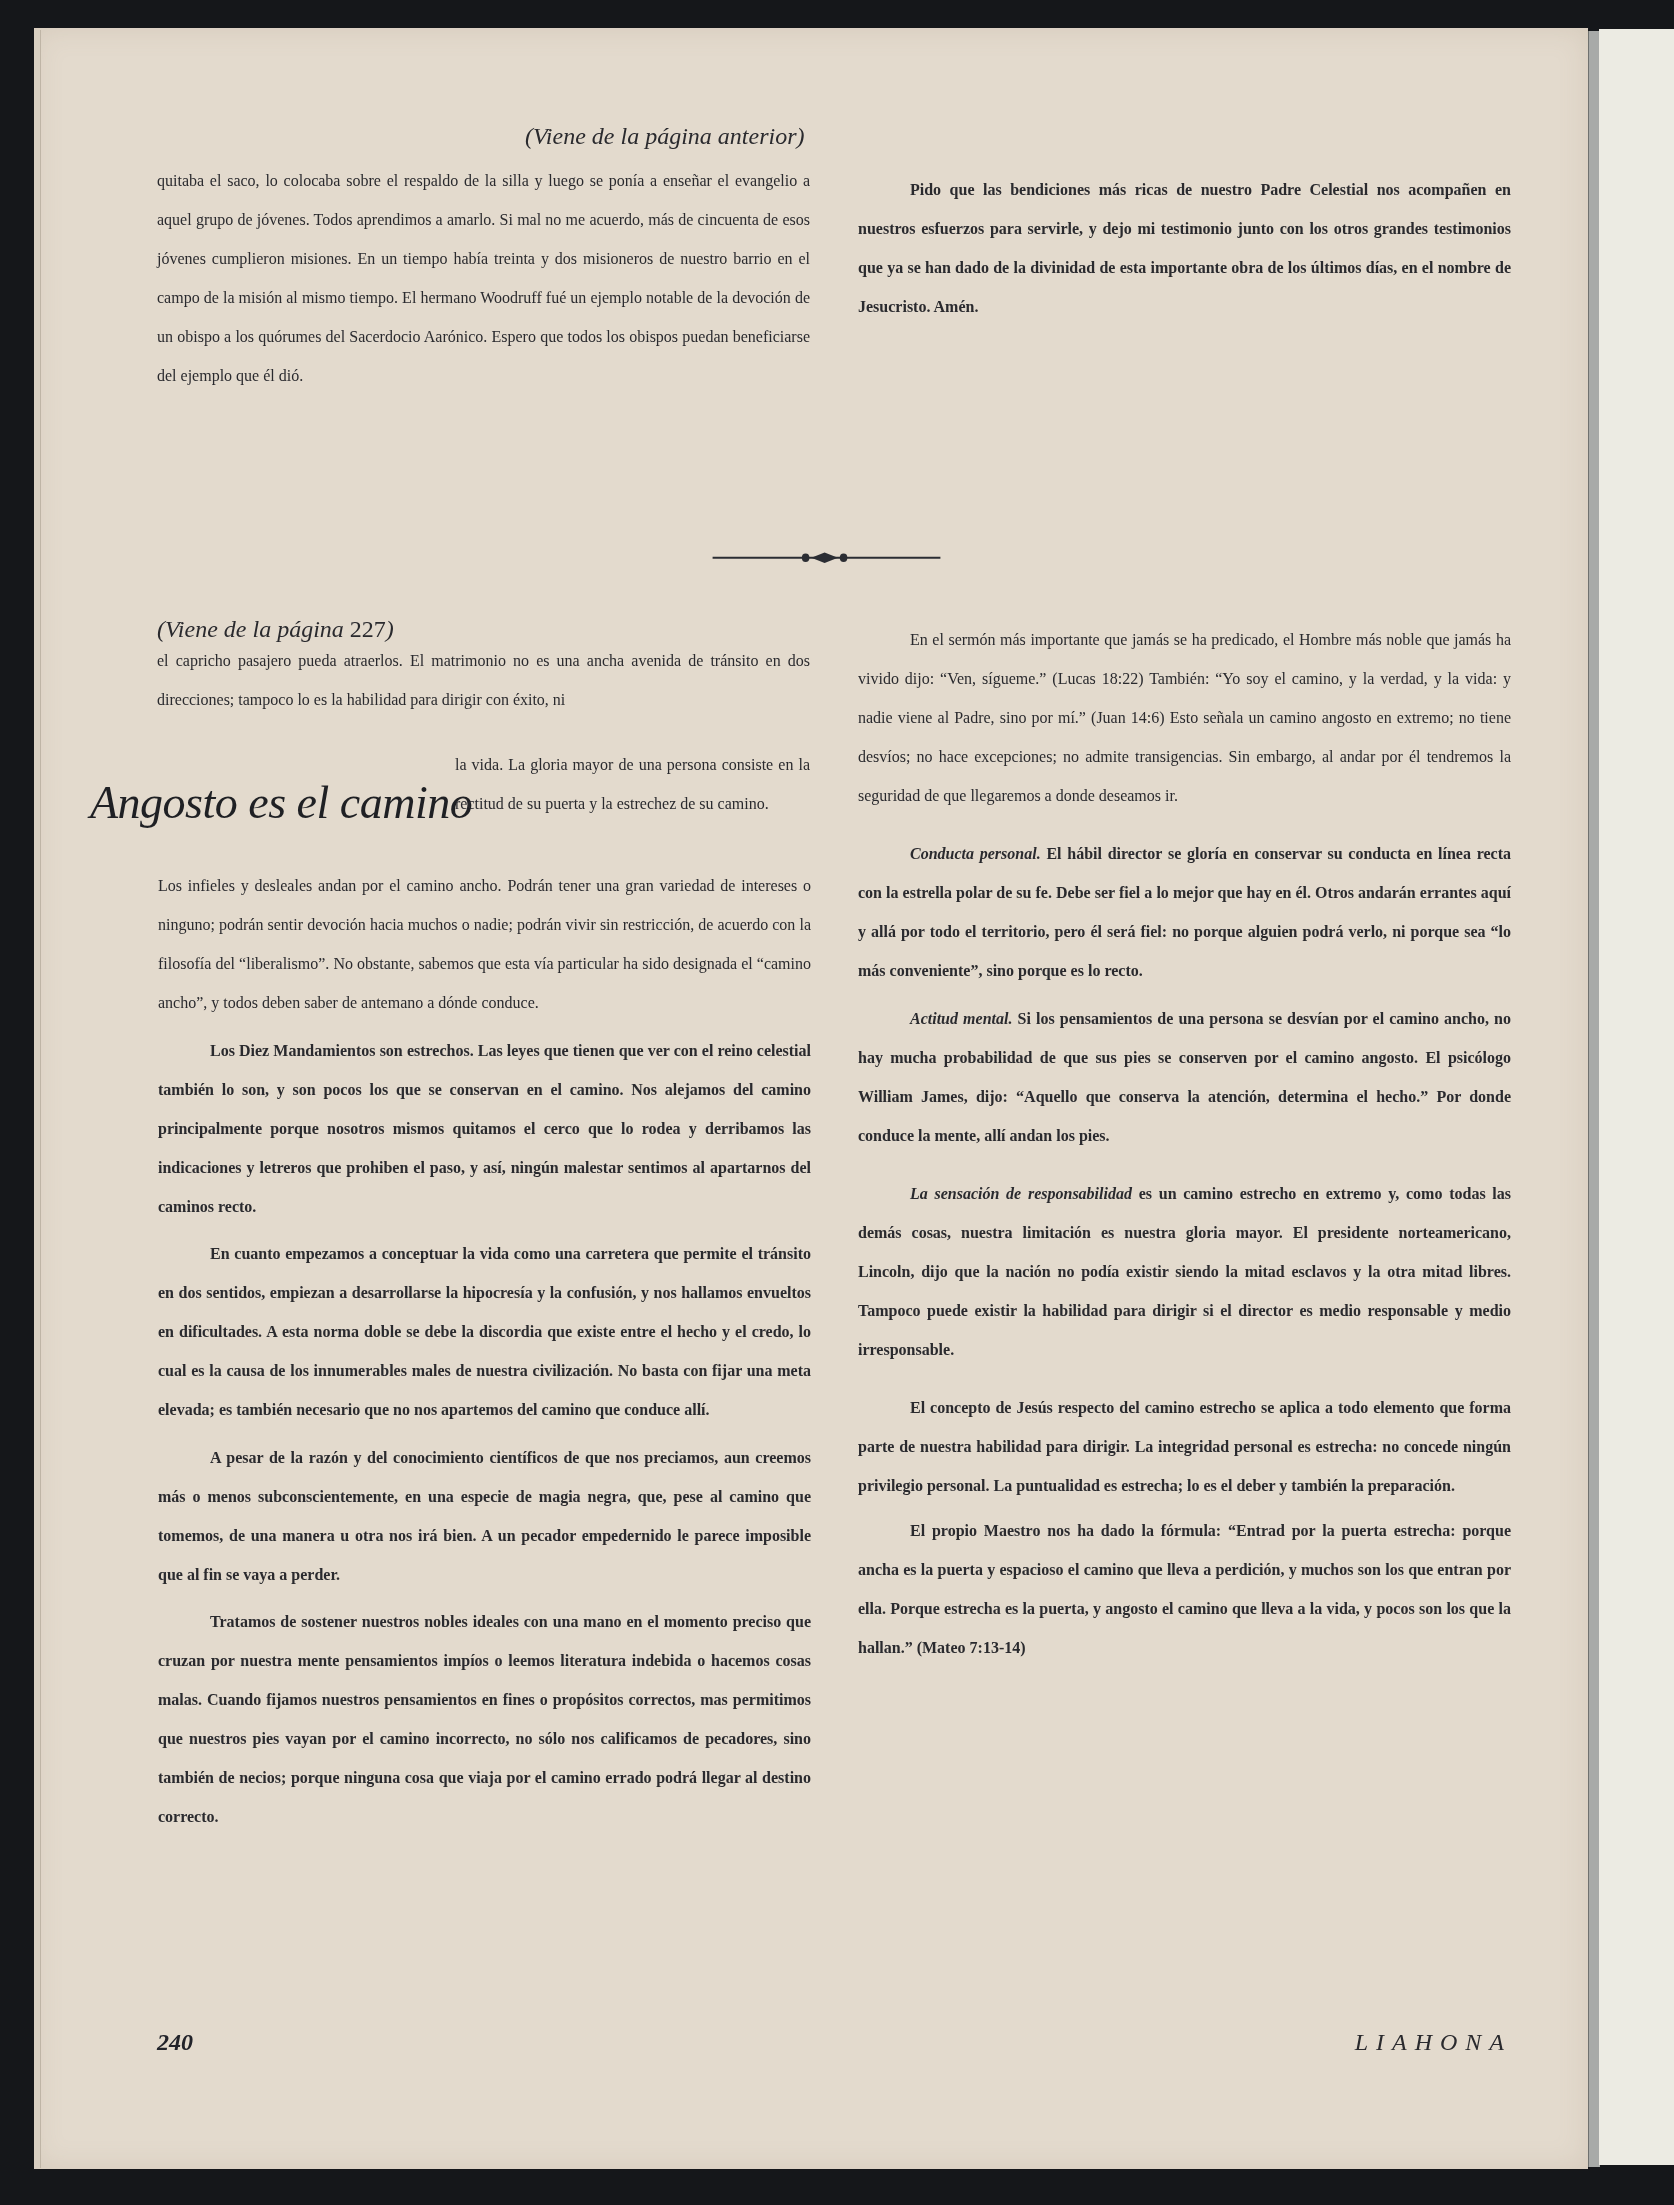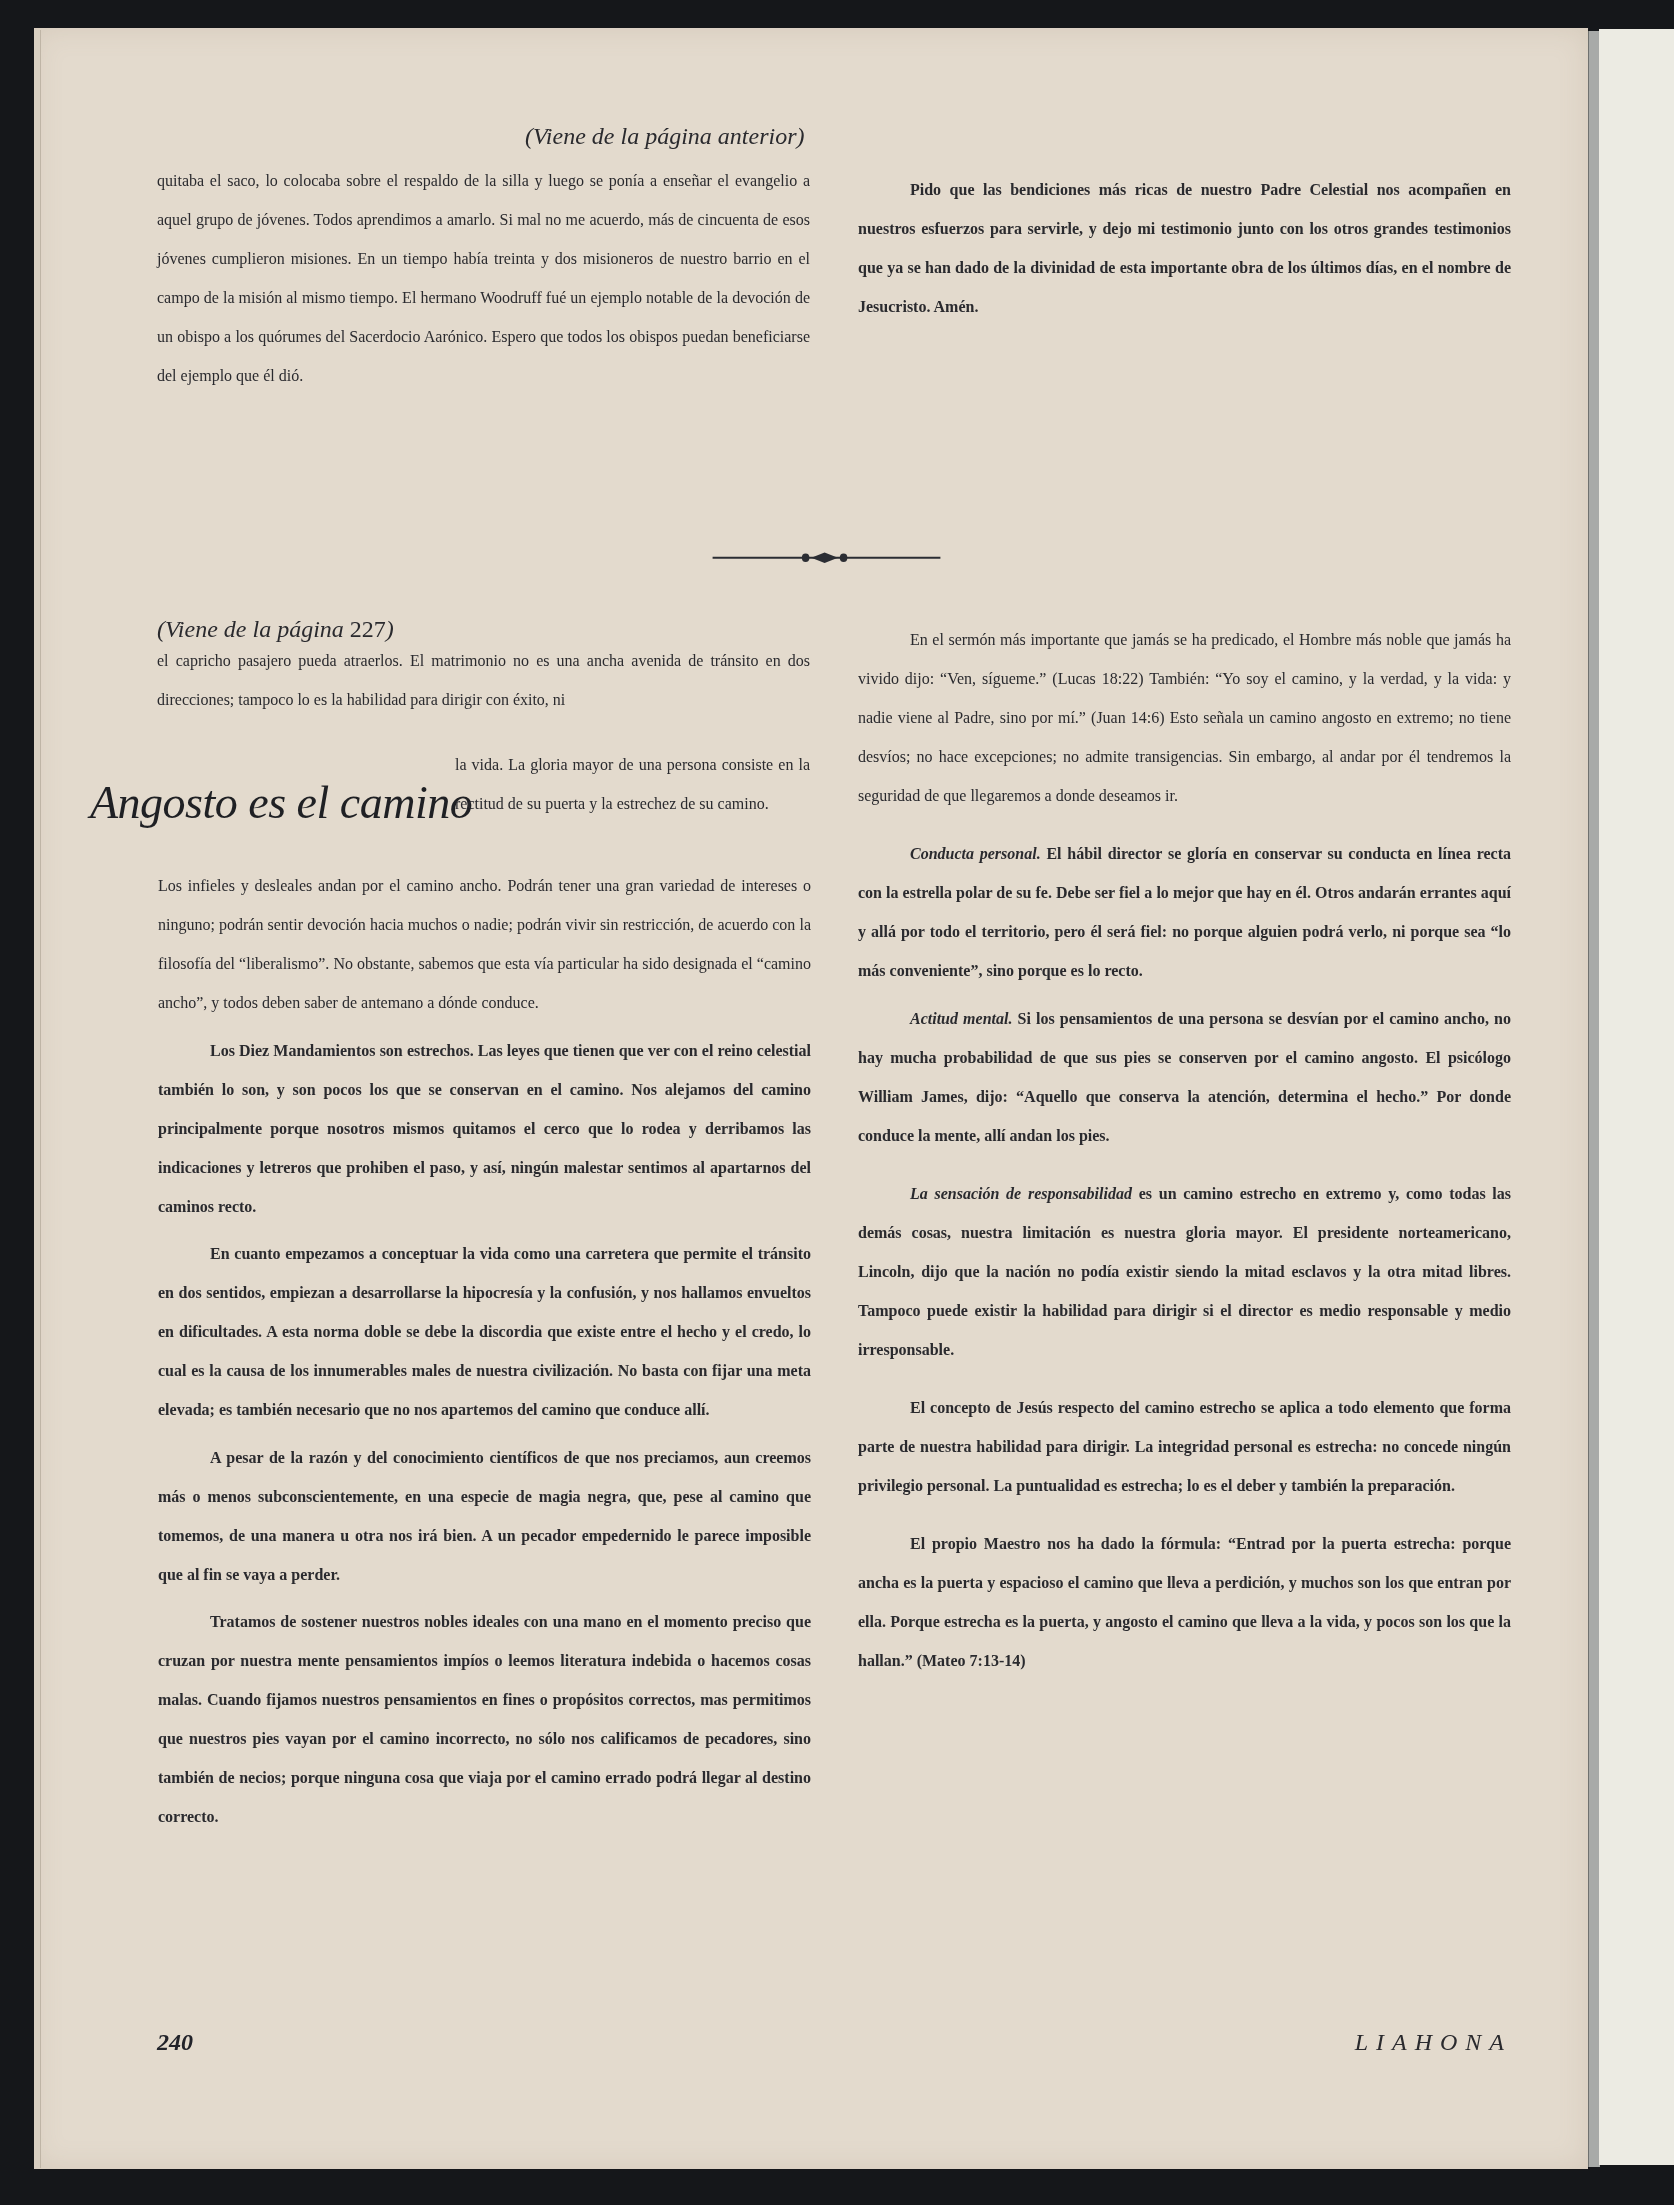--- a/index.html
+++ b/index.html
@@ -97,18 +97,18 @@
   <p class="indent gap">A pesar de la razón y del conocimiento científicos de que nos preciamos, aun creemos más o menos subconscientemente, en una especie de magia negra, que, pese al camino que tomemos, de una manera u otra nos irá bien. A un pecador empedernido le parece imposible que al fin se vaya a perder.</p>
   <p class="indent gap">Tratamos de sostener nuestros nobles ideales con una mano en el momento preciso que cruzan por nuestra mente pensamientos impíos o leemos literatura indebida o hacemos cosas malas. Cuando fijamos nuestros pensamientos en fines o propósitos correctos, mas permitimos que nuestros pies vayan por el camino incorrecto, no sólo nos calificamos de pecadores, sino también de necios; porque ninguna cosa que viaja por el camino errado podrá llegar al destino correcto.</p>
 </div>
 
 <div class="col bottom-right">
   <p class="indent"><em></em><span>En el sermón más importante que jamás se ha predicado, el Hombre más noble que jamás ha vivido dijo: “Ven, sígueme.” (Lucas 18:22) También: “Yo soy el camino, y la verdad, y la vida: y nadie viene al Padre, sino por mí.” (Juan 14:6) Esto señala un camino angosto en extremo; no tiene desvíos; no hace excepciones; no admite transigencias. Sin embargo, al andar por él tendremos la seguridad de que llegaremos a donde deseamos ir.</span></p>
   <p class="indent gap" style="margin-top:19px"><em>Conducta personal.</em><span> El hábil director se gloría en conservar su conducta en línea recta con la estrella polar de su fe. Debe ser fiel a lo mejor que hay en él. Otros andarán errantes aquí y allá por todo el territorio, pero él será fiel: no porque alguien podrá verlo, ni porque sea “lo más conveniente”, sino porque es lo recto.</span></p>
   <p class="indent gap"><em>Actitud mental.</em><span> Si los pensamientos de una persona se desvían por el camino ancho, no hay mucha probabilidad de que sus pies se conserven por el camino angosto. El psicólogo William James, dijo: “Aquello que conserva la atención, determina el hecho.” Por donde conduce la mente, allí andan los pies.</span></p>
   <p class="indent gap" style="margin-top:19px"><em>La sensación de responsabilidad</em><span> es un camino estrecho en extremo y, como todas las demás cosas, nuestra limitación es nuestra gloria mayor. El presidente norteamericano, Lincoln, dijo que la nación no podía existir siendo la mitad esclavos y la otra mitad libres. Tampoco puede existir la habilidad para dirigir si el director es medio responsable y medio irresponsable.</span></p>
   <p class="indent gap" style="margin-top:19px"><em></em><span>El concepto de Jesús respecto del camino estrecho se aplica a todo elemento que forma parte de nuestra habilidad para dirigir. La integridad personal es estrecha: no concede ningún privilegio personal. La puntualidad es estrecha; lo es el deber y también la preparación.</span></p>
-  <p class="indent gap" style="margin-top:19px"><em></em><span>El propio Maestro nos ha dado la fórmula: “Entrad por la puerta estrecha: porque ancha es la puerta y espacioso el camino que lleva a perdición, y muchos son los que entran por ella. Porque estrecha es la puerta, y angosto el camino que lleva a la vida, y pocos son los que la hallan.” (Mateo 7:13-14)</span></p>
+  <p class="indent gap" style="margin-top:6px"><em></em><span>El propio Maestro nos ha dado la fórmula: “Entrad por la puerta estrecha: porque ancha es la puerta y espacioso el camino que lleva a perdición, y muchos son los que entran por ella. Porque estrecha es la puerta, y angosto el camino que lleva a la vida, y pocos son los que la hallan.” (Mateo 7:13-14)</span></p>
 </div>
 
 <div class="folio folio-num">240</div>
 <div class="folio folio-mag">LIAHONA</div>
 
 
 </body></html>

